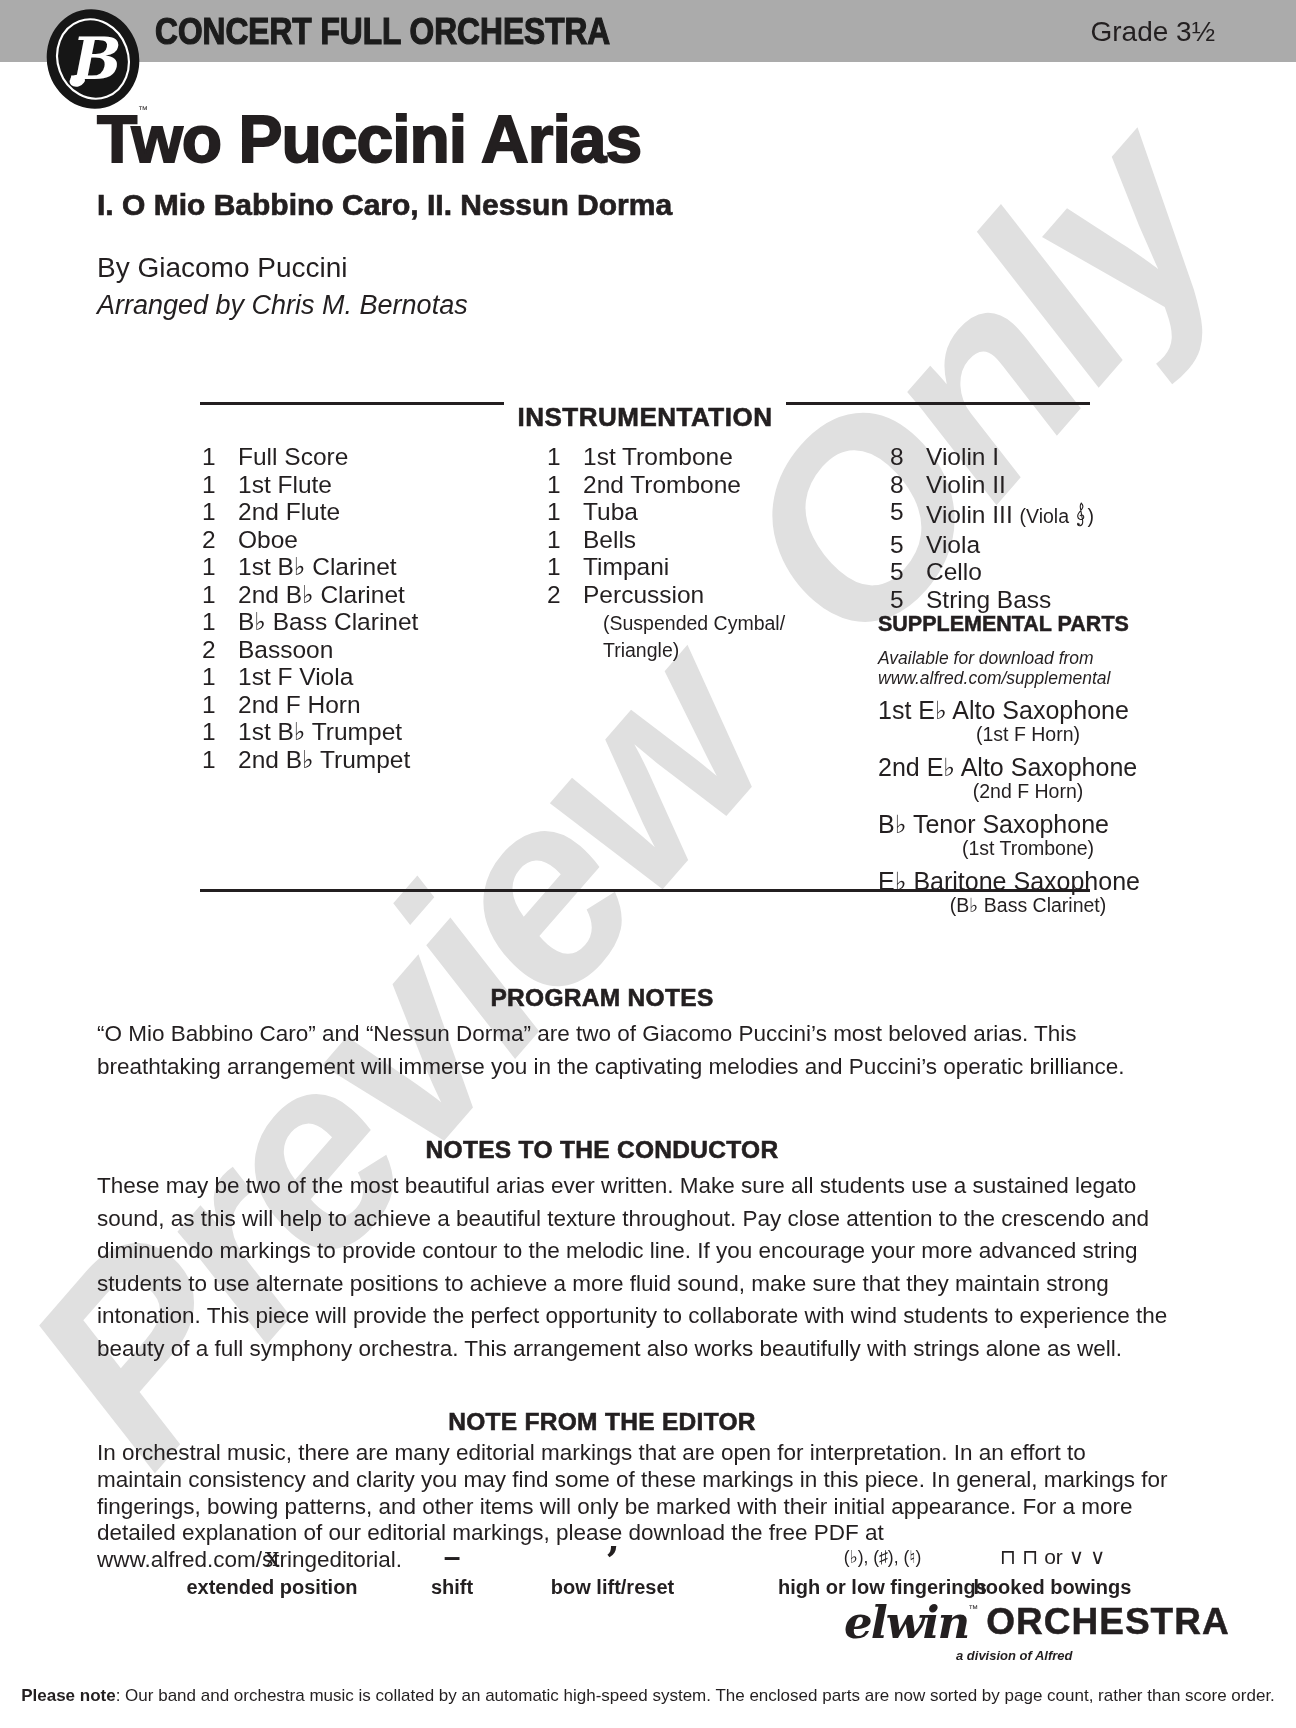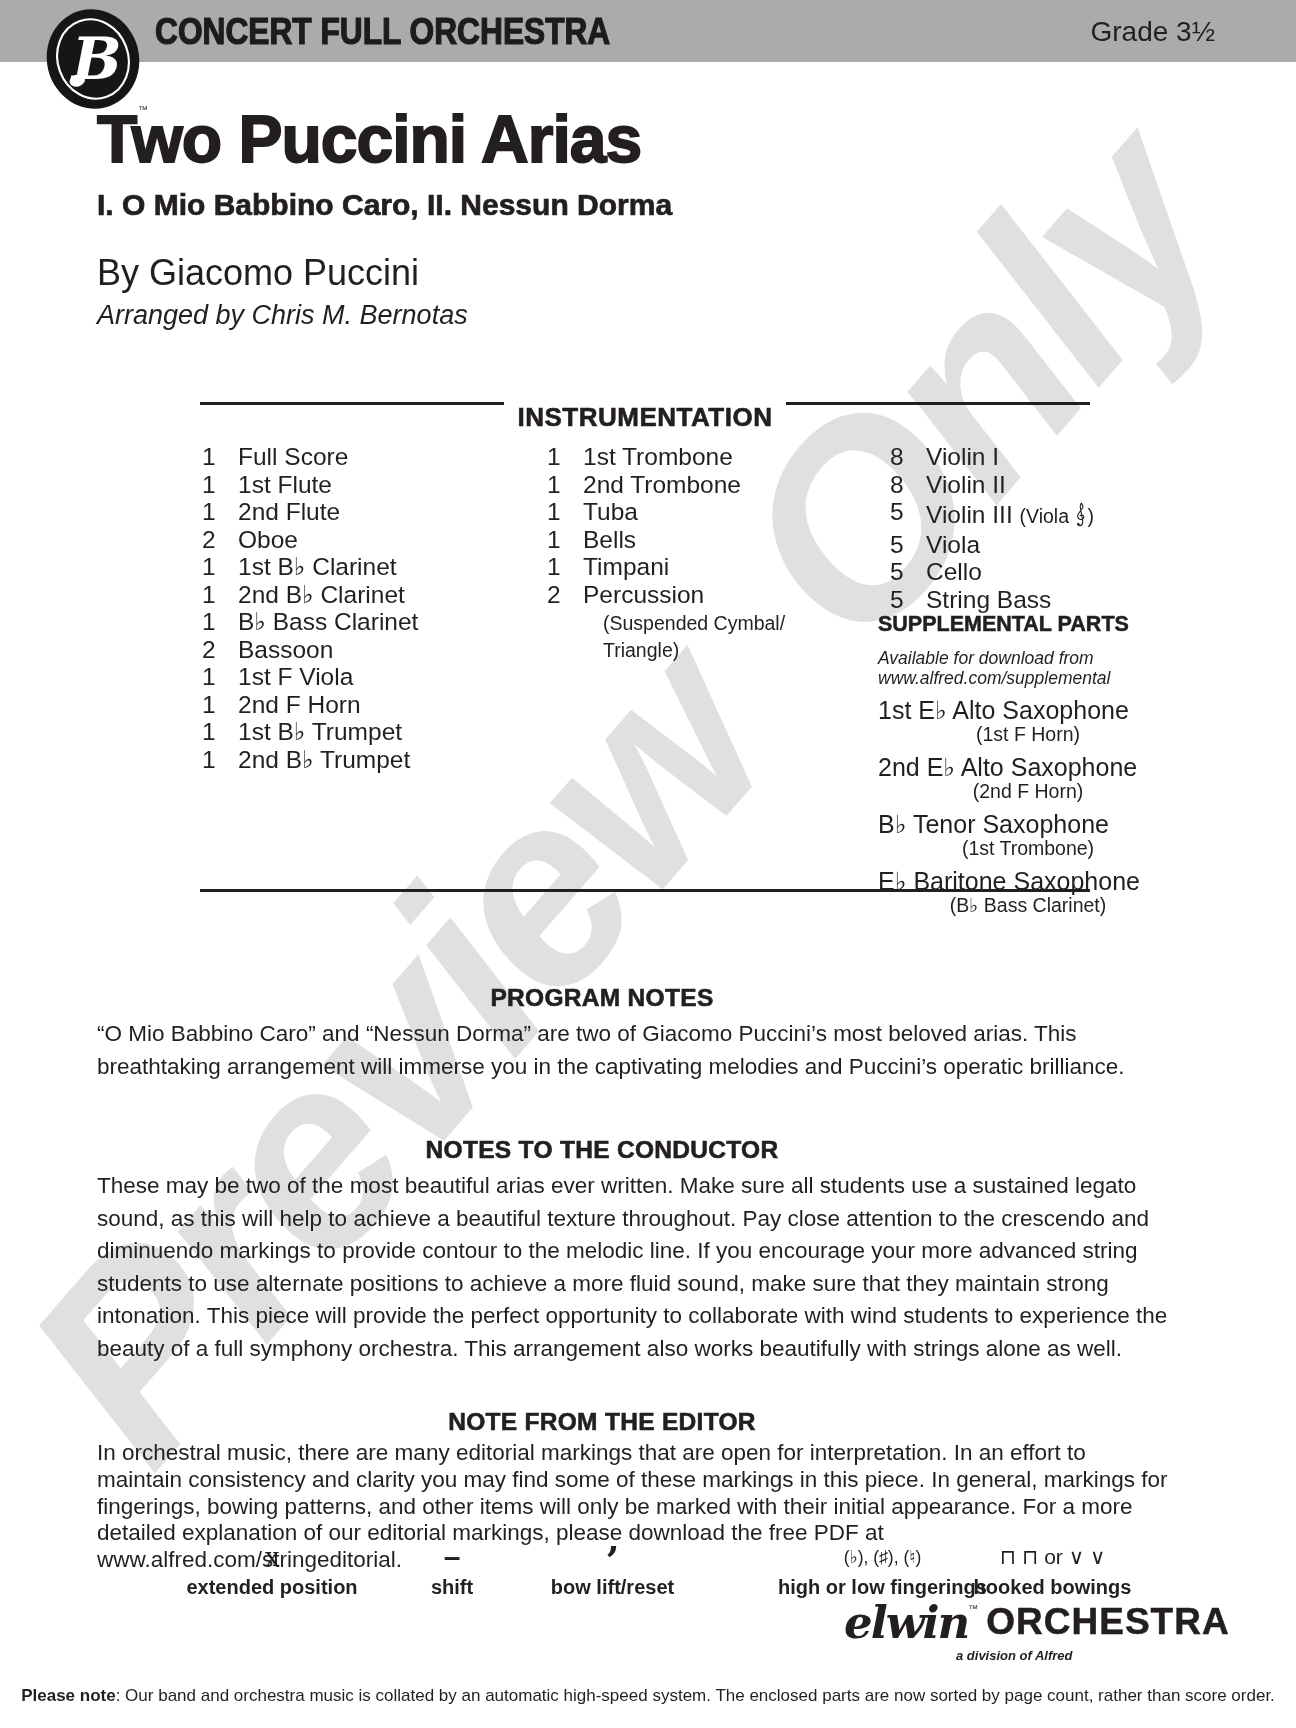--- a/index.html
+++ b/index.html
@@ -20,21 +20,21 @@
   
   .watermark{
     position:absolute;left:48%;top:46%;transform:translate(-50%,-50%) rotate(-49deg);
     font-size:268px;font-style:italic;font-weight:bold;color:#e0e0e0;
     letter-spacing:-8px;word-spacing:.22em;white-space:nowrap;z-index:1;user-select:none;
   }
   
   .title-block{position:absolute;left:97px;top:106px;width:1000px;text-align:left;z-index:2;}
   .main-title{font-size:66px;font-weight:bold;letter-spacing:-1px;line-height:1;-webkit-text-stroke:1.8px #231f20;}
   .movements{margin-top:16px;font-size:30px;font-weight:bold;-webkit-text-stroke:.7px #231f20;}
-  .composer{margin-top:30px;font-size:36px;}
+  .composer{margin-top:30px;font-size:28px;}
   .arranger{margin-top:6px;font-size:27px;font-style:italic;}
   
   .instr-heading{position:absolute;left:200px;top:402px;width:890px;display:flex;align-items:flex-start;z-index:2;}
   .instr-heading .rule{flex:1;height:3px;background:#231f20;}
   .instr-heading .ih-text{padding:0 14px;font-size:26px;font-weight:bold;letter-spacing:.5px;-webkit-text-stroke:.6px #231f20;}
   .icol{position:absolute;top:443px;z-index:2;}
   .icol1{left:202px;width:335px;}
   .icol2{left:547px;width:335px;}
   .icol3{left:890px;width:370px;}
   .irow{display:flex;font-size:24.5px;line-height:27.5px;}

